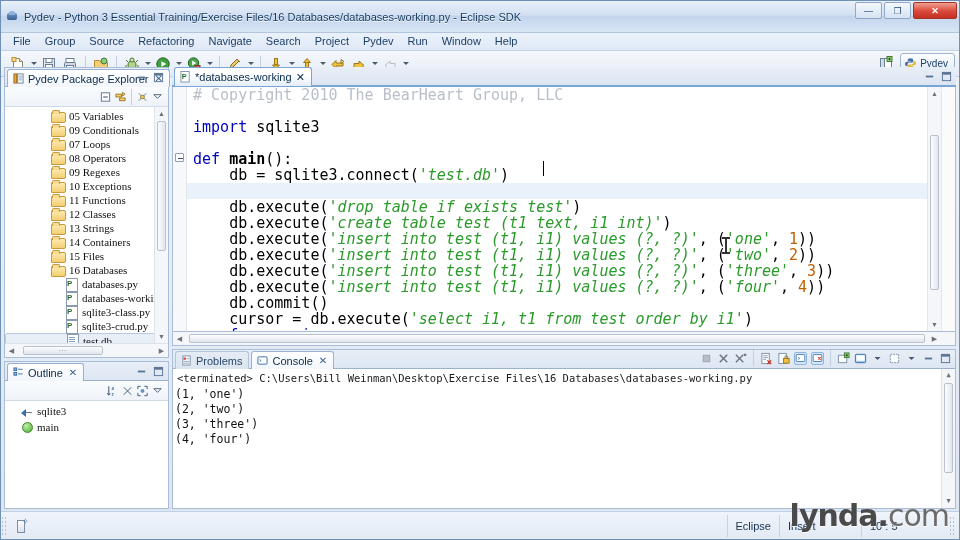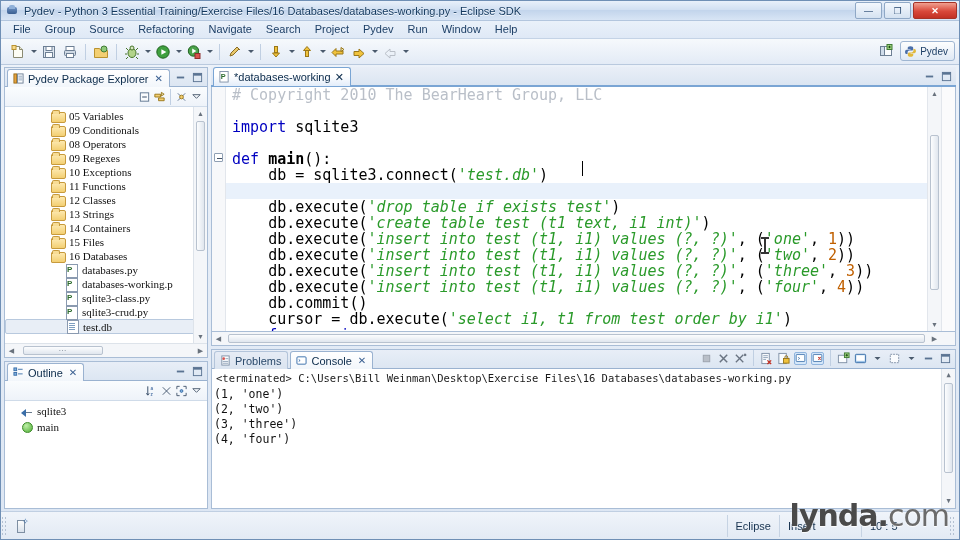--- a/index.html
+++ b/index.html
@@ -12,21 +12,21 @@
   }
   #app {
     position: relative;
     width: 960px; height: 540px;
     background: linear-gradient(#eef3fa, #dce6f3);
     border: 1px solid #6f8fb5;
   }
 
   
   .titlebar {
-    height: 20px;
+    height: 32px;
     background: linear-gradient(#e8f0fa 0%, #d2e0f2 45%, #c3d5ec 50%, #d8e5f5 100%);
     display: flex; align-items: center;
     border-bottom: 1px solid #b3c6de;
     position: relative;
   }
   .title-icon {
     width: 14px; height: 14px; margin: 0 5px 0 4px;
     position: relative; flex: none;
   }
   .title-icon:before {
@@ -107,21 +107,21 @@
     width: 13px; height: 13px; position: relative;
   }
 
   
   .workbench {
     position: absolute; left: 0; right: 0;
     top: 64px; bottom: 30px;
     display: flex;
     padding: 2px 3px 0 3px;
   }
-  .left-col { width: 204px; display: flex; flex-direction: column; flex: none; }
+  .left-col { width: 165px; display: flex; flex-direction: column; flex: none; }
   .right-col { flex: 1; display: flex; flex-direction: column; margin-left: 3px; }
 
   
   .view {
     display: flex; flex-direction: column;
     background: #fff;
     border: 1px solid #a9bdd6;
     position: relative;
   }
   .view-tabbar {
@@ -599,20 +599,24 @@
         </div>
         <div class="view-body">
           <div class="tree" id="pe-tree">
               <div class="tree-row indent-1">
                 <span class="ico-folder"></span>
                 <span class="tree-label">05 Variables</span>
               </div>
               <div class="tree-row indent-1">
                 <span class="ico-folder"></span>
                 <span class="tree-label">09 Conditionals</span>
+              </div>
+              <div class="tree-row indent-1">
+                <span class="ico-folder"></span>
+                <span class="tree-label">07 Loops</span>
               </div>
               <div class="tree-row indent-1">
                 <span class="ico-folder"></span>
                 <span class="tree-label">08 Operators</span>
               </div>
               <div class="tree-row indent-1">
                 <span class="ico-folder"></span>
                 <span class="tree-label">09 Regexes</span>
               </div>
               <div class="tree-row indent-1">

